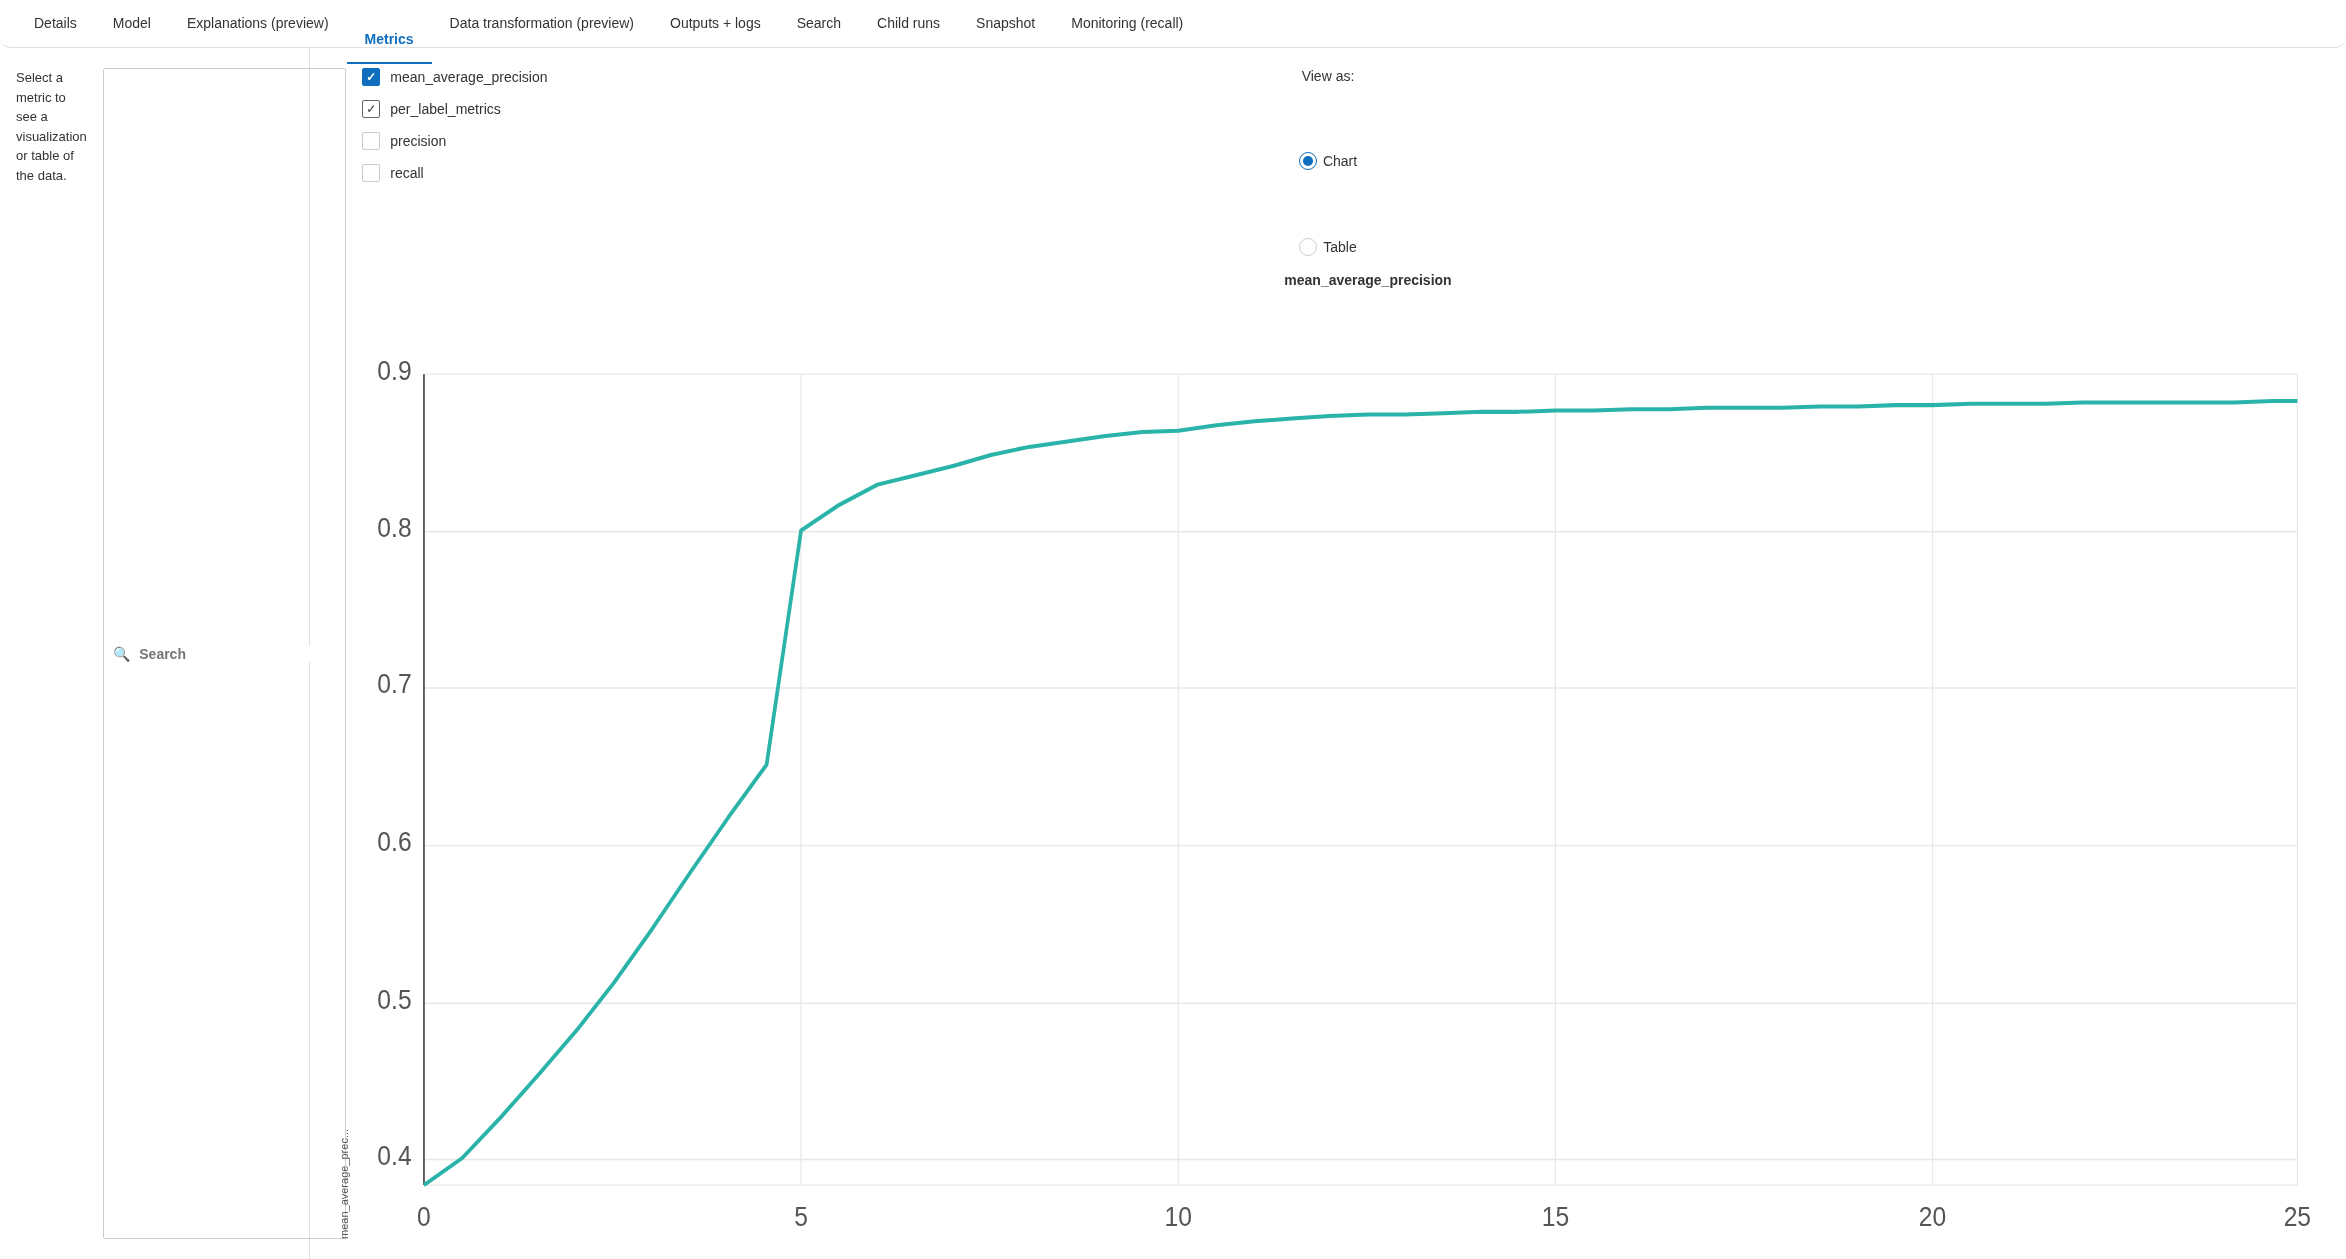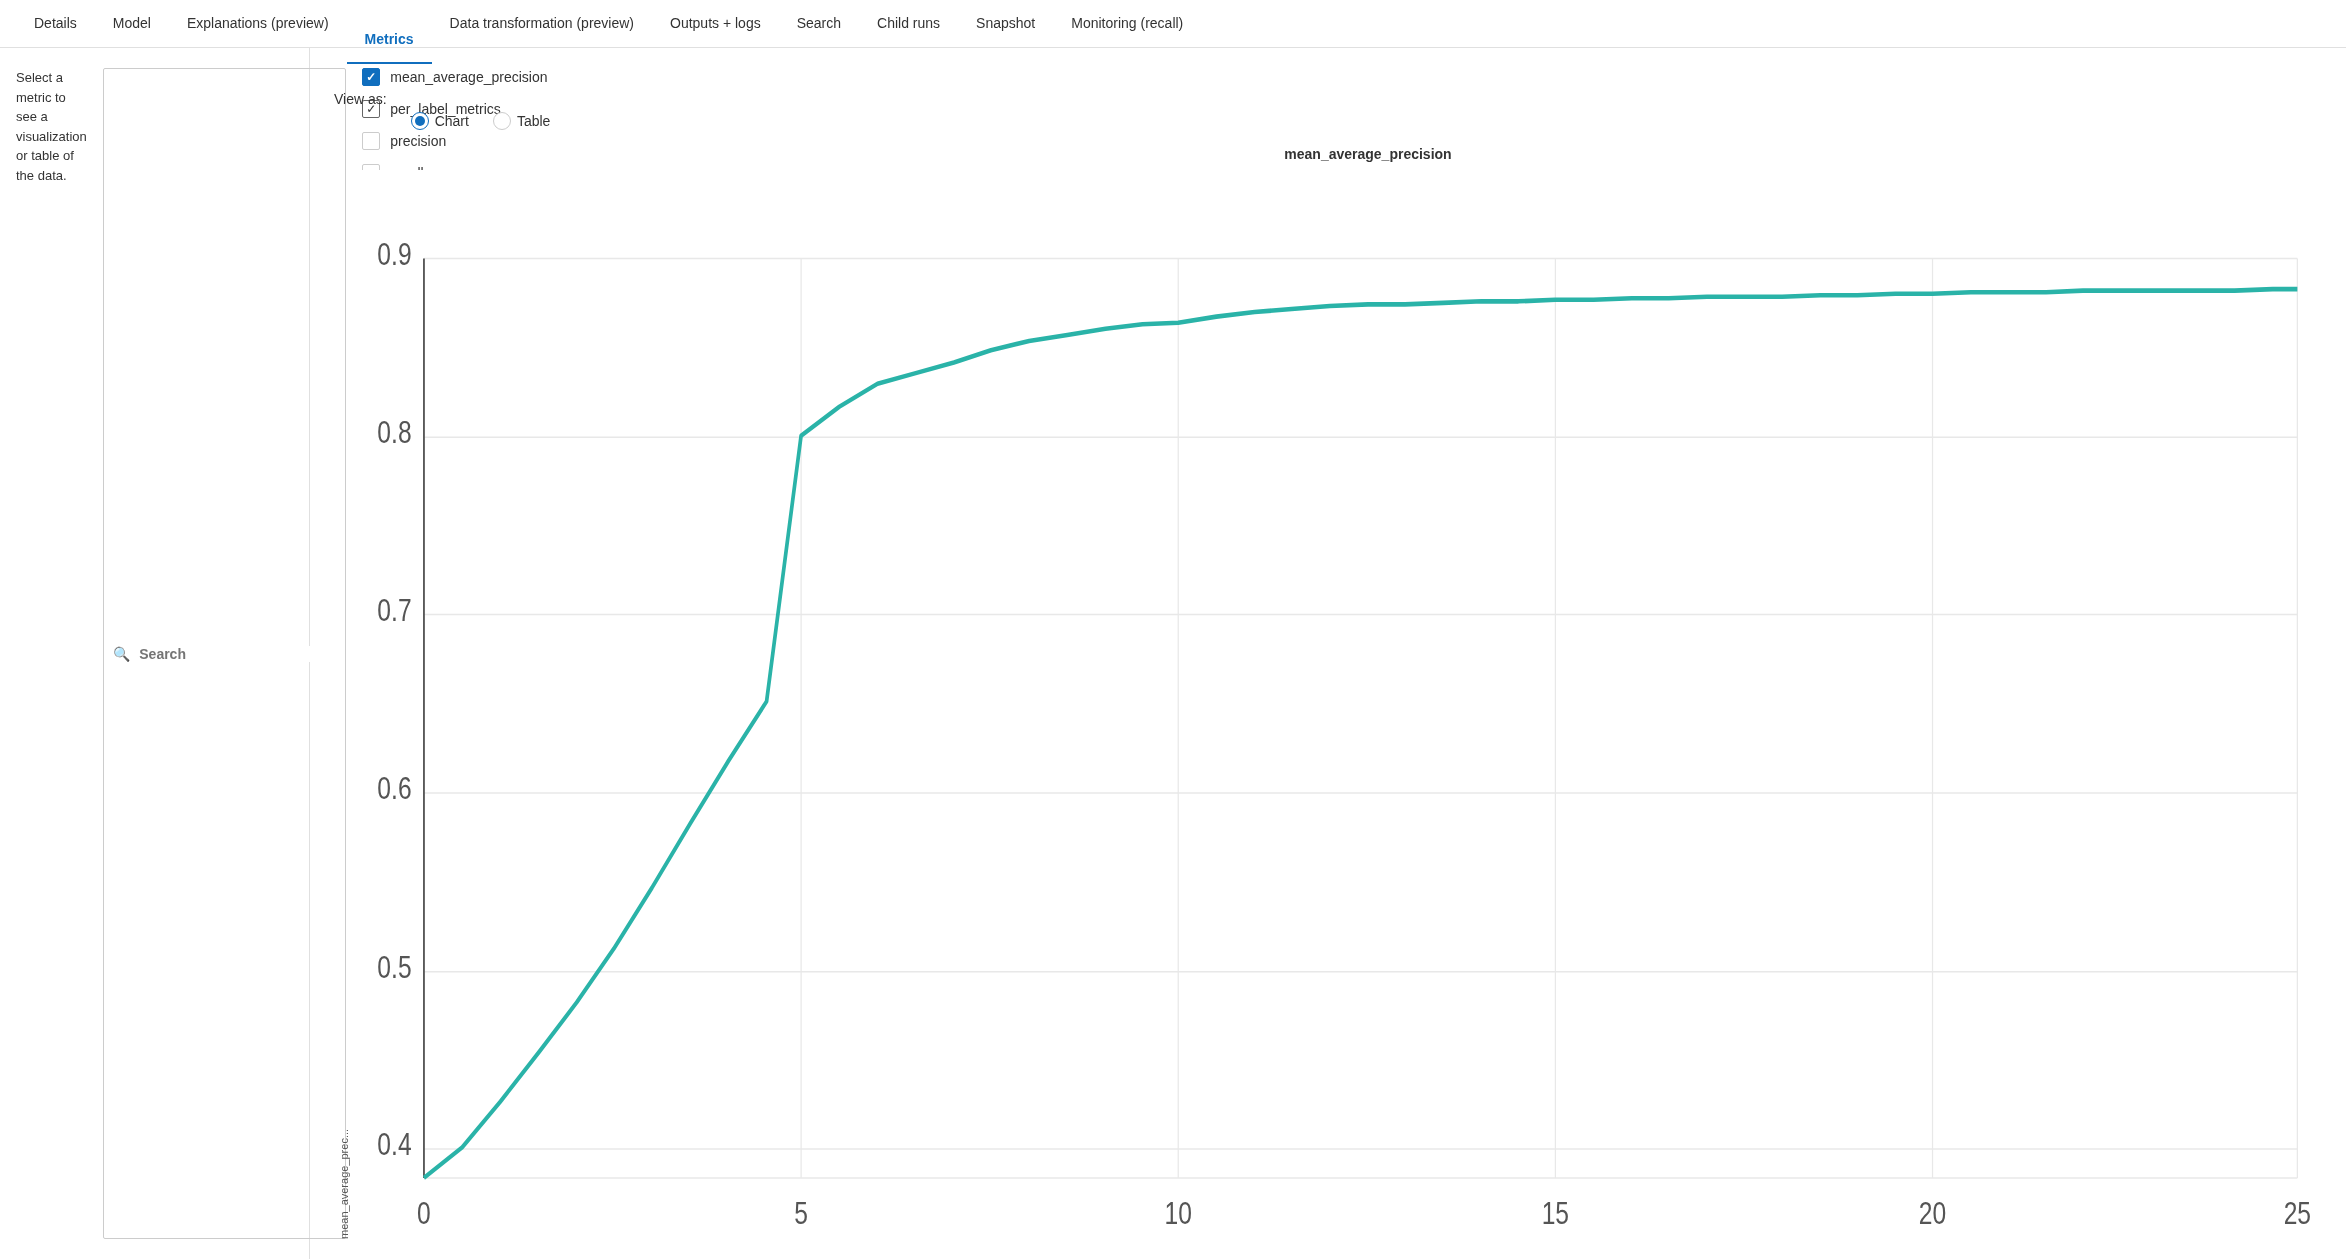--- a/index.html
+++ b/index.html
@@ -6,20 +6,21 @@
     body { font-family: 'Segoe UI', Arial, sans-serif; font-size: 14px; color: #333; background: #fff; }
 
     
     .top-nav {
       display: flex;
       align-items: center;
       border-bottom: 1px solid #e0e0e0;
       padding: 0 16px;
       height: 48px;
       gap: 0;
+      border-radius: 11px;
     }
     .nav-tab {
       padding: 0 18px;
       height: 48px;
       display: flex;
       align-items: center;
       cursor: pointer;
       font-size: 14px;
       color: #333;
       border-bottom: 2px solid transparent;
@@ -127,20 +128,21 @@
       gap: 16px;
       overflow: hidden;
     }
 
     
     .view-as-row {
       display: flex;
       align-items: center;
       gap: 24px;
       font-size: 14px;
+      flex-direction: column;
     }
     .view-as-label {
       color: #333;
       font-size: 14px;
     }
     .radio-option {
       display: flex;
       align-items: center;
       gap: 6px;
       cursor: pointer;

